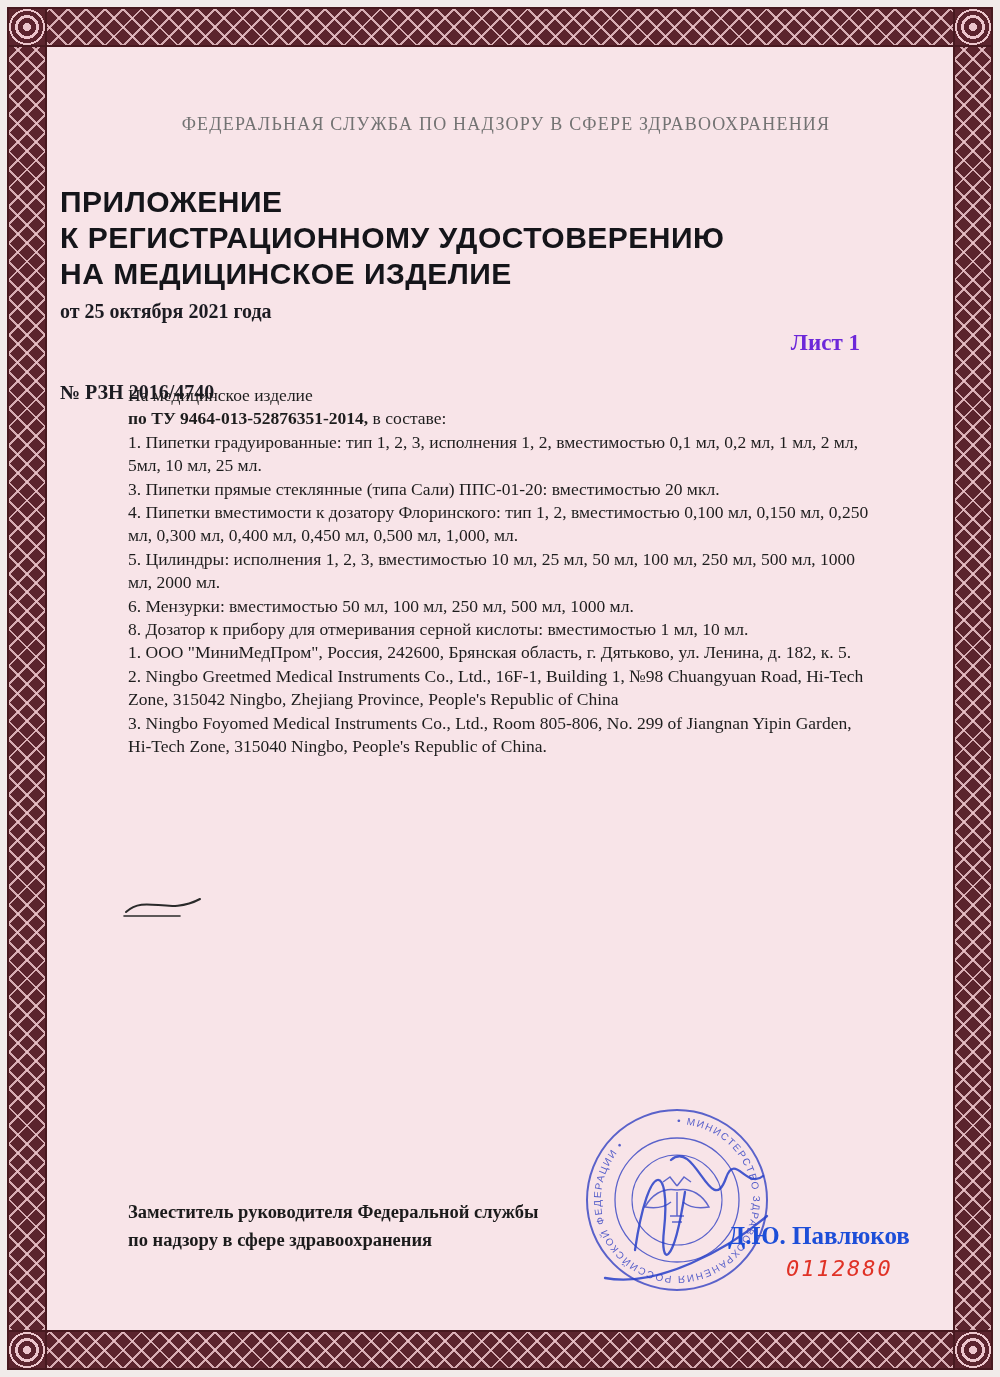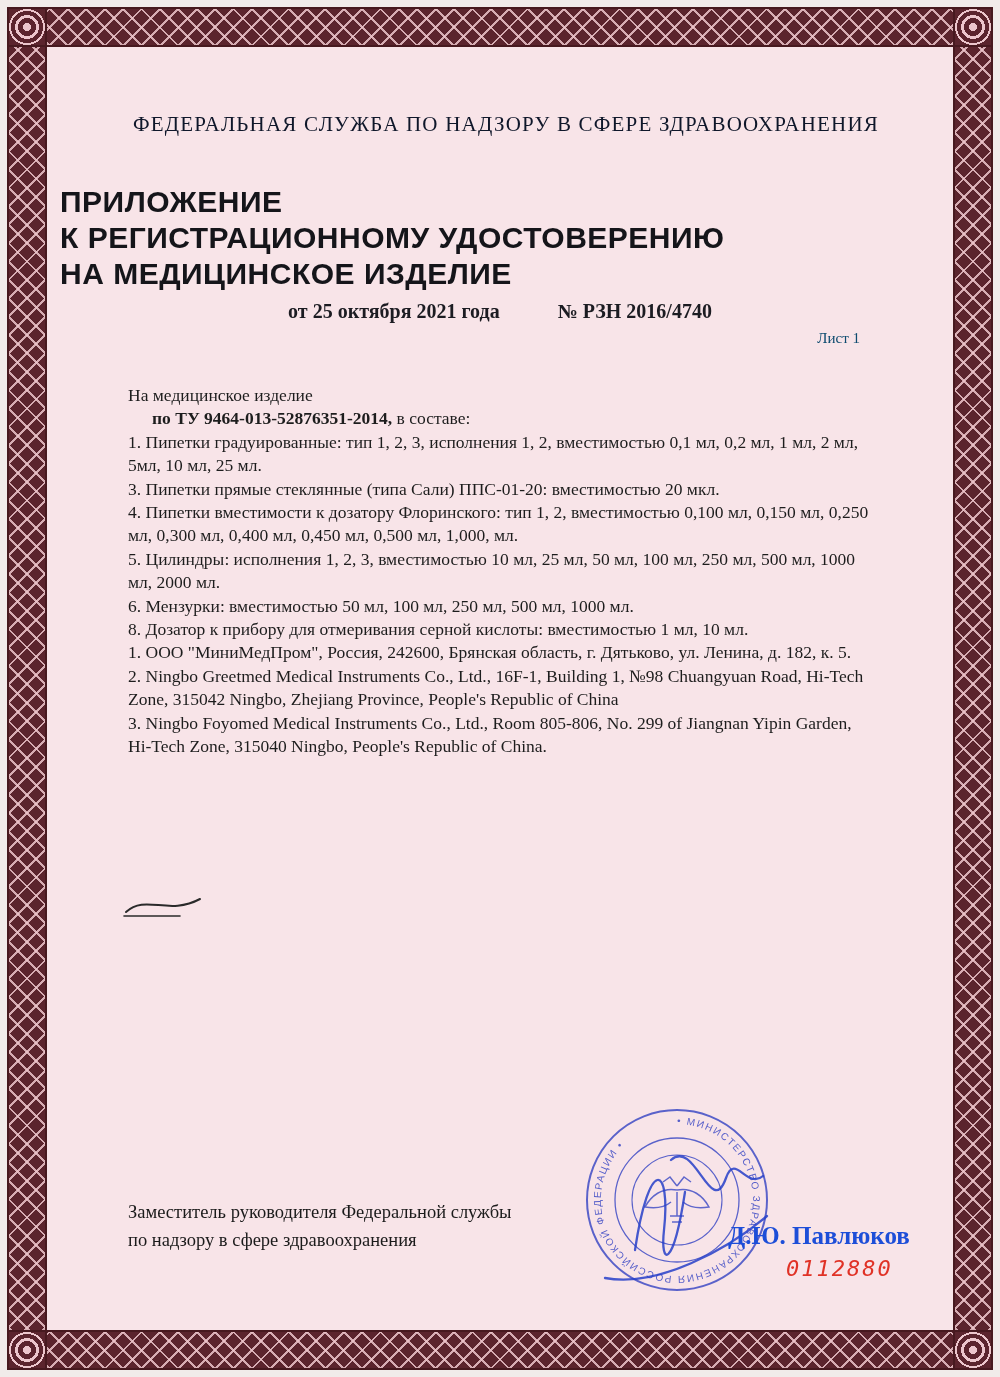--- a/index.html
+++ b/index.html
@@ -31,47 +31,47 @@
     background:
       radial-gradient(circle at 50% 50%, #ecc6cc 0 4px, #5b242d 4px 9px, #ecc6cc 9px 12px, #5b242d 12px 16px, #ecc6cc 16px 18px, #5b242d 18px 100%);
     box-shadow: inset 0 0 0 2px #47191f;
   }
   .corner.tl{top:7px;left:7px;} .corner.tr{top:7px;right:7px;}
   .corner.bl{bottom:7px;left:7px;} .corner.br{bottom:7px;right:7px;}
   .edge{position:absolute;inset:0;border:7px solid #f1ebea;pointer-events:none;}
 
   .header{
     position:absolute;top:112px;left:60px;right:48px;
-    text-align:center;color:#0f172a;
-    font-size:21px;letter-spacing:1.2px;line-height:24px;
+    text-align:center;color:#737373;
+    font-size:18px;letter-spacing:1.2px;line-height:24px;
   }
   .doc-title{
     position:absolute;top:184px;left:60px;right:60px;
     color:#15151a;
     font-family:"Liberation Sans",sans-serif;
     font-weight:bold;font-size:30px;line-height:36px;letter-spacing:.5px;
   }
   .date-row{
     position:absolute;top:300px;left:60px;right:60px;
     display:flex;justify-content:center;gap:58px;
-    font-weight:bold;font-size:20px;color:#1c1c22;
+    font-weight:bold;font-size:20px;color:#1c1c22;flex-direction:column;
   }
   .sheet{
     position:absolute;top:330px;right:140px;
-    font-weight:normal;font-size:15px;color:#0c4a6e;
+    font-weight:bold;font-size:23px;color:#6d28d9;
   }
   .bodytext{
     position:absolute;top:384px;left:128px;width:748px;
     font-size:17.5px;line-height:23.4px;color:#1d1d1d;
   }
   .bodytext p{margin:0;}
-  .bold{font-weight:bold;margin-left:24px;}
+  .bold{font-weight:bold;}
   .sig-title{
     position:absolute;top:1198px;left:128px;width:470px;
-    font-weight:normal;font-size:18.5px;line-height:28px;color:#1b1b1b;
+    font-weight:bold;font-size:18.5px;line-height:28px;color:#1b1b1b;
   }
   .sig-name{
     position:absolute;top:1222px;left:728px;
     font-weight:bold;font-size:25px;color:#1d4ed8;
   }
   .serial{
     position:absolute;top:1256px;left:786px;
     font-family:"DejaVu Sans Mono",monospace;
     font-size:22px;letter-spacing:2px;color:#e03226;font-style:italic;
   }

